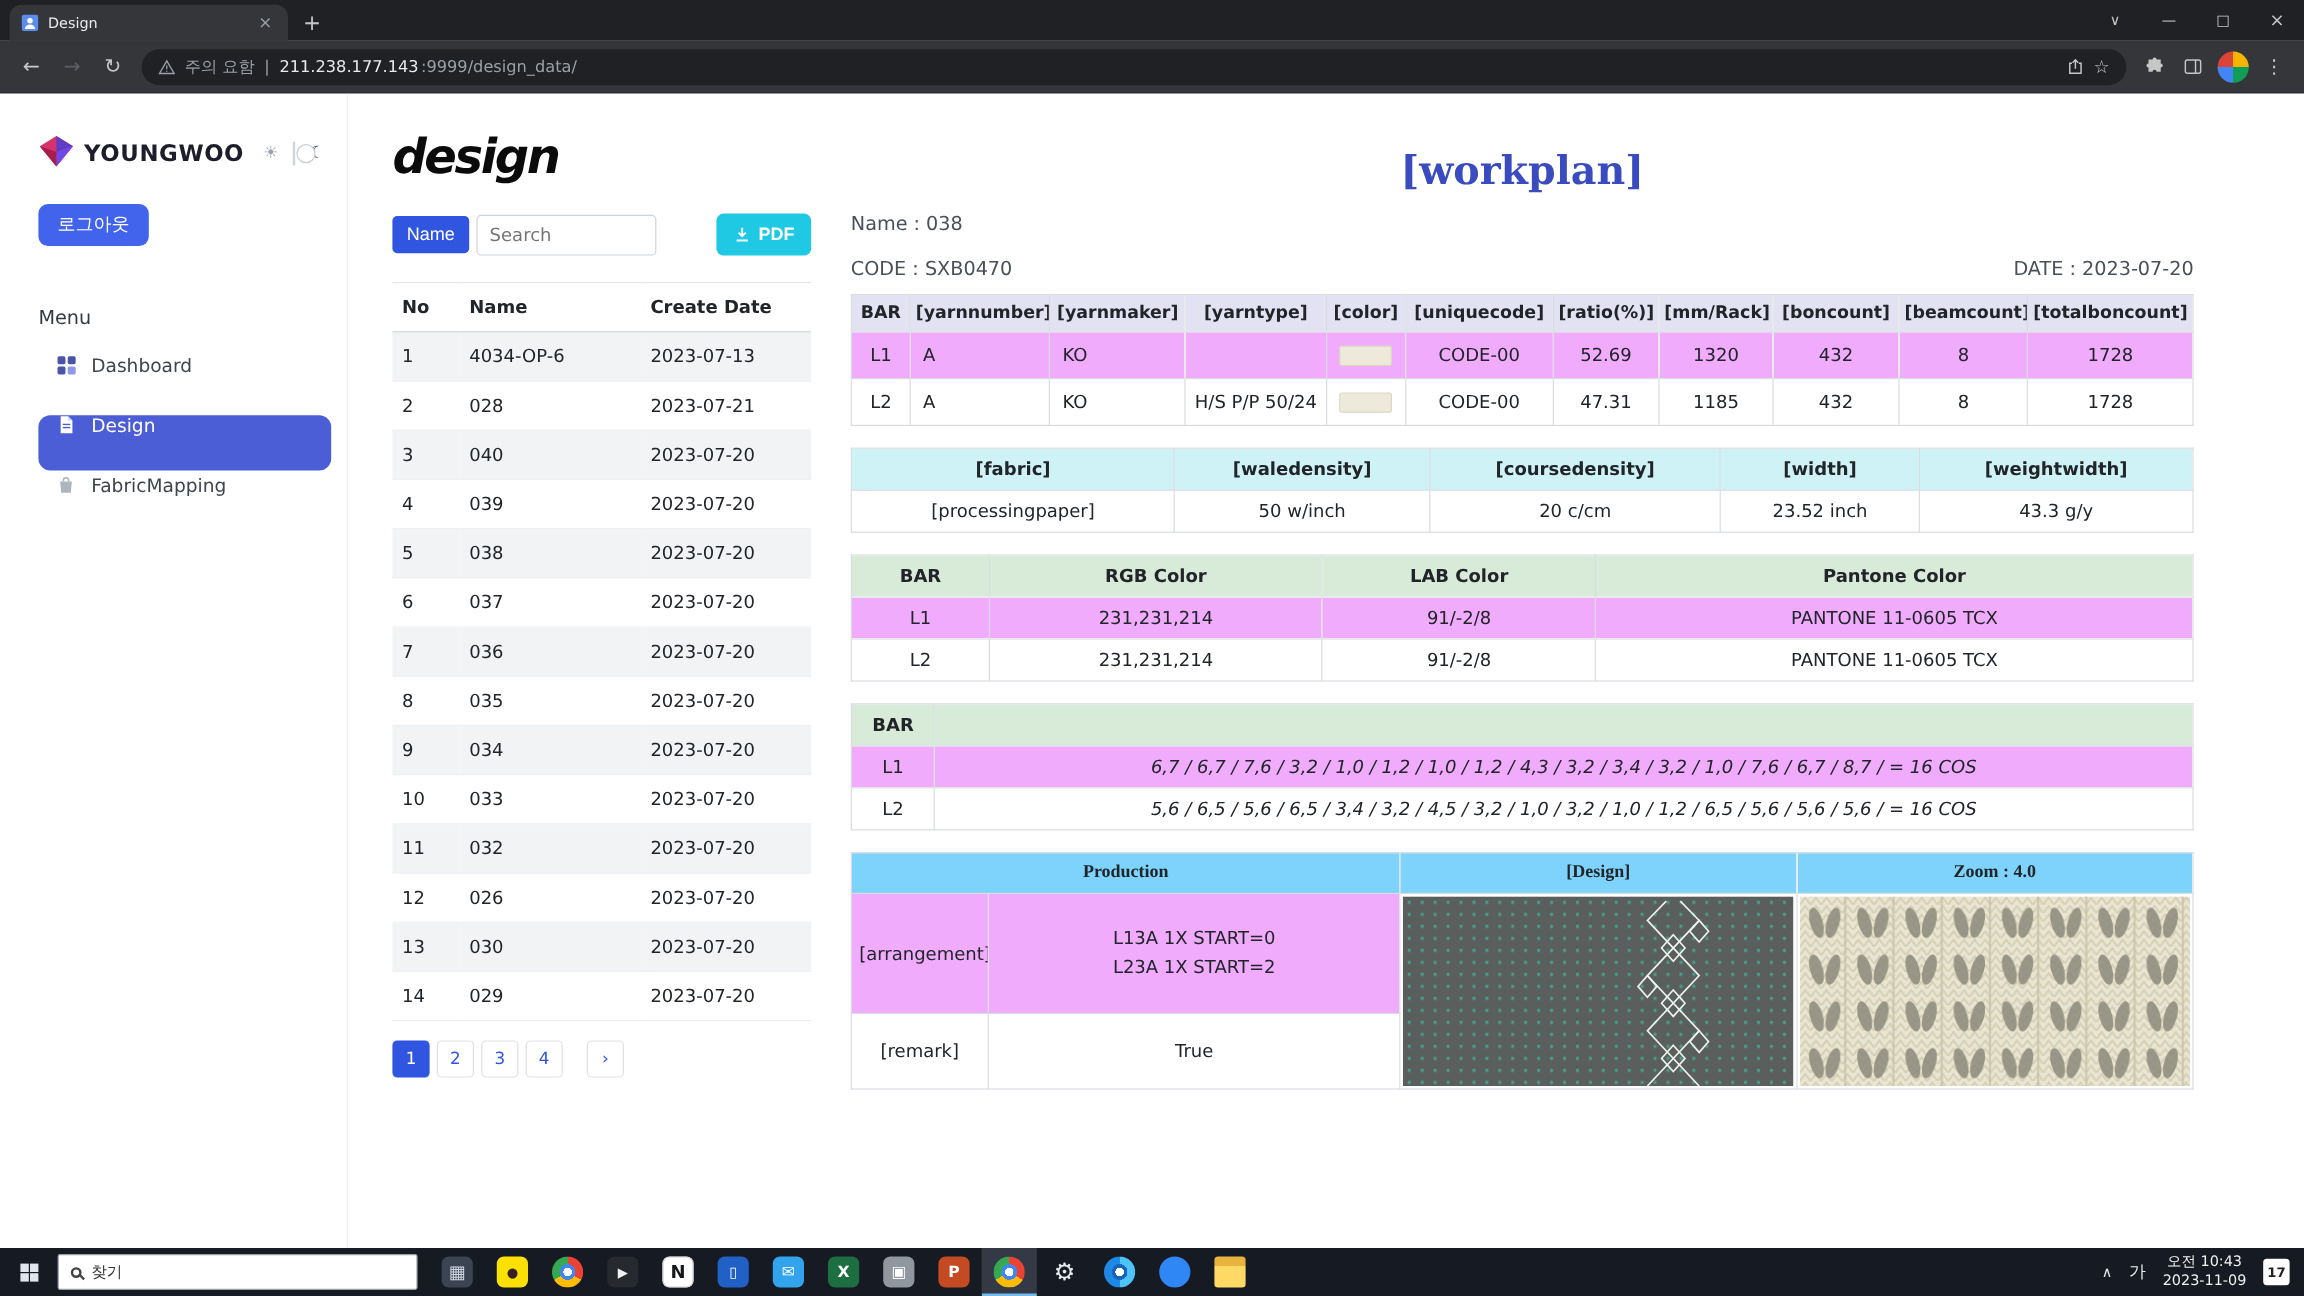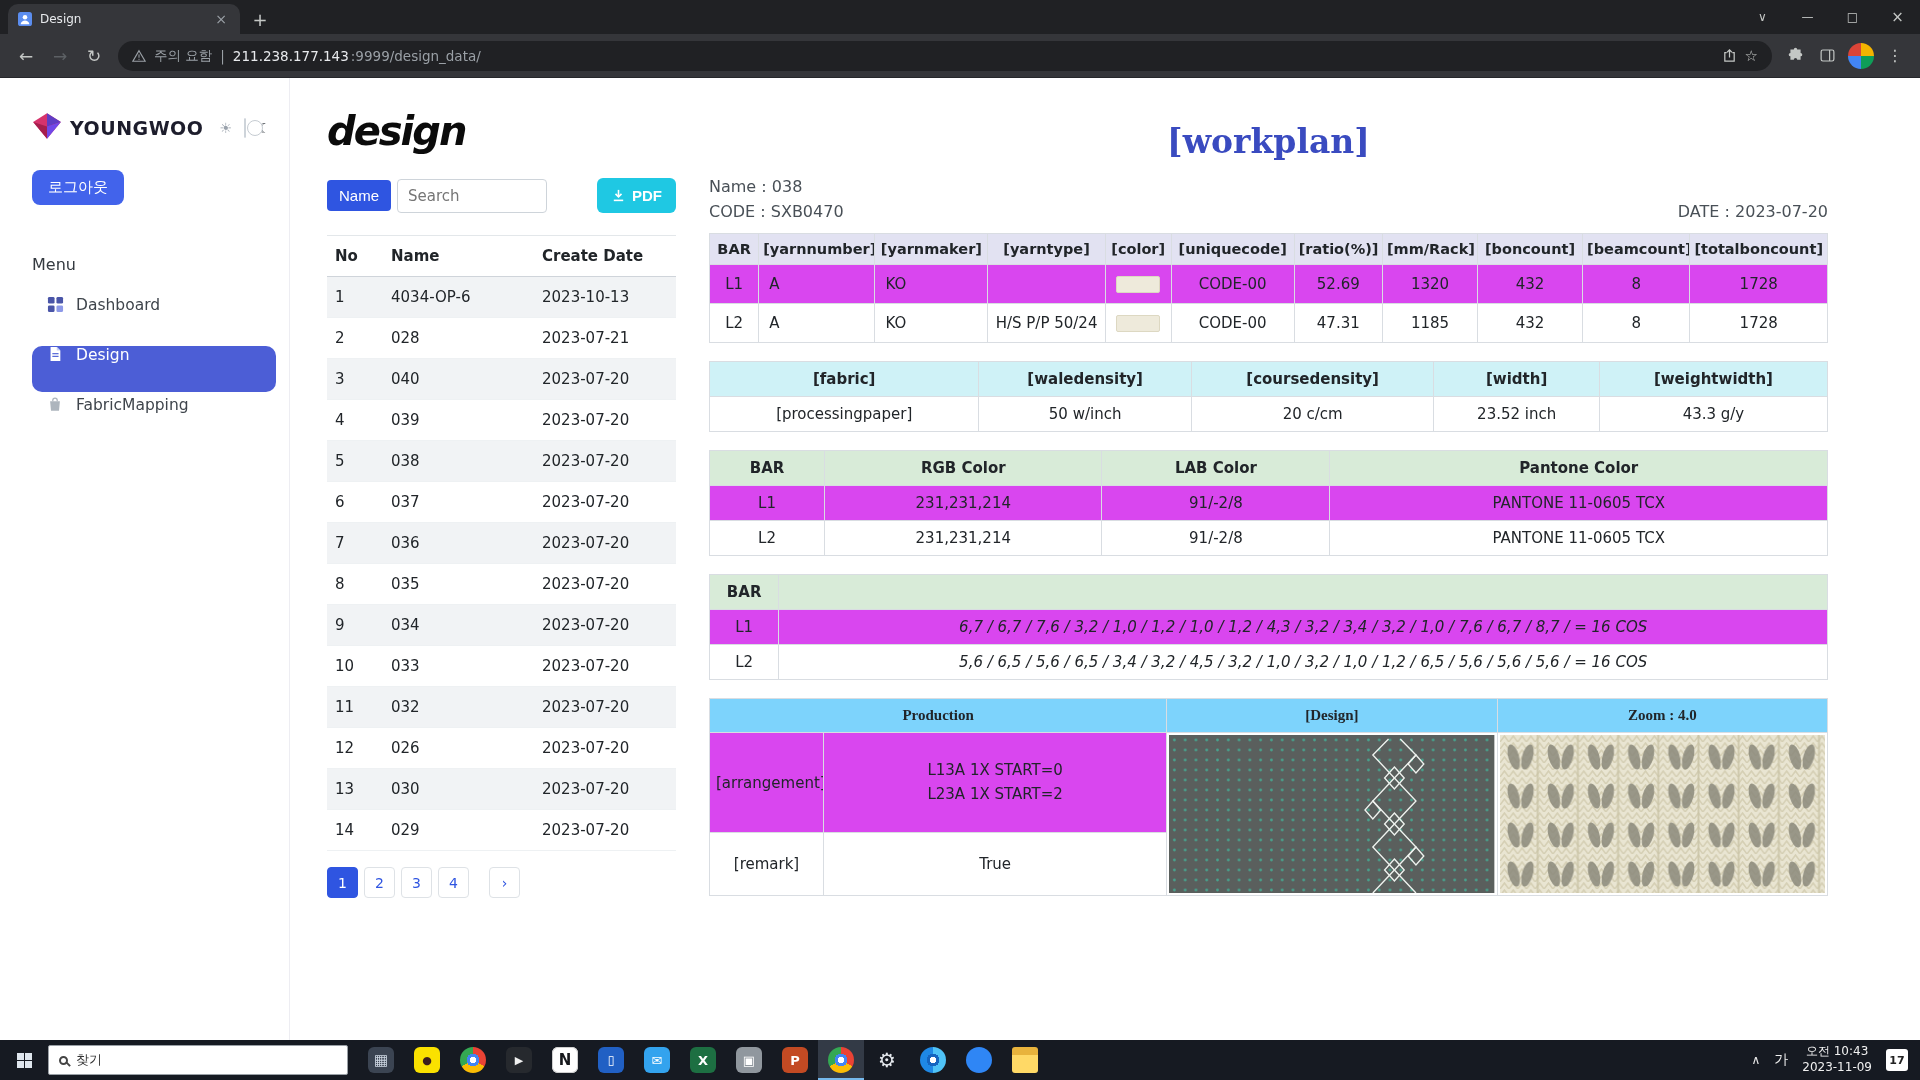--- a/index.html
+++ b/index.html
@@ -62,31 +62,31 @@
   .col-no { width:56px; } .col-name { width:151px; }
   .pagination { margin-top:16px; display:flex; align-items:center; gap:6px; }
   .page-btn { min-width:31px; height:31px; display:flex; align-items:center; justify-content:center; border:1px solid #dee2e6; border-radius:4px; background:#fff; color:#2f55e1; font-size:14px; cursor:pointer; }
   .page-btn.active { background:#2f55e1; color:#fff; border-color:#2f55e1; }
   .page-next { margin-left:14px; }
 
   
   .workplan { flex:1; margin-left:33px; min-width:0; }
   .wp-title { text-align:center; font-family:"DejaVu Serif","Liberation Serif",serif; font-weight:700; font-size:33px; color:#3a4bc0; margin-top:14px; }
   .meta-name { margin-top:16px; font-size:16px; color:#495057; }
-  .meta-row { display:flex; justify-content:space-between; font-size:16px; color:#495057; margin-top:6px; }
+  .meta-row { display:flex; justify-content:space-between; font-size:16px; color:#495057; margin-top:18px; }
   table.wp { width:100%; border-collapse:collapse; font-size:15px; color:#212529; text-align:center; table-layout:fixed; }
   .wp th, .wp td { border:1px solid #d9dde2; padding:8px 6px; overflow:hidden; }
   .wp th { font-weight:700; }
   .wp { margin-top:18px; }
   .wp.first { margin-top:12px; }
   .yarn thead th { background:#e2e2f2; padding:7px 4px; font-size:14.5px; }
   .yarn td { padding:10px 4px; }
   .fabric thead th { background:#cff2f7; }
   .greenhead thead th { background:#d8ebd8; }
-  .wp tbody tr.stripe td { background:#d946ef; }
+  .wp tbody tr.stripe td { background:#f0abfc; }
   .swatch { width:44px; height:17px; margin:0 auto; border-radius:2px; }
   .pattern-val { font-style:italic; }
   .prod th { background:#7dd3fc;font-family:Liberation Serif, serif; }
   .prod td.lbl { padding:14px 6px; }
   .prod td.arr-val { padding:14px 6px; line-height:1.55; }
   .prod td.imgcell { background:#fff !important; padding:2px; vertical-align:middle; }
   .img-design, .img-zoom { width:100%; height:158px; display:block; }
 
   
   .taskbar { position:absolute; left:0; right:0; bottom:0; height:40px; background:#161a22; display:flex; align-items:center; }
@@ -257,21 +257,21 @@
             <tr>
               <th class="col-no">No</th>
               <th class="col-name">Name</th>
               <th>Create Date</th>
             </tr>
           </thead>
           <tbody>
             <tr>
                 <td>1</td>
                 <td>4034-OP-6</td>
-                <td>2023-10-13</td>
+                <td>2023-07-13</td>
               </tr>
             <tr>
                 <td>2</td>
                 <td>028</td>
                 <td>2023-07-21</td>
               </tr>
             <tr>
                 <td>3</td>
                 <td>040</td>
                 <td>2023-07-20</td>

